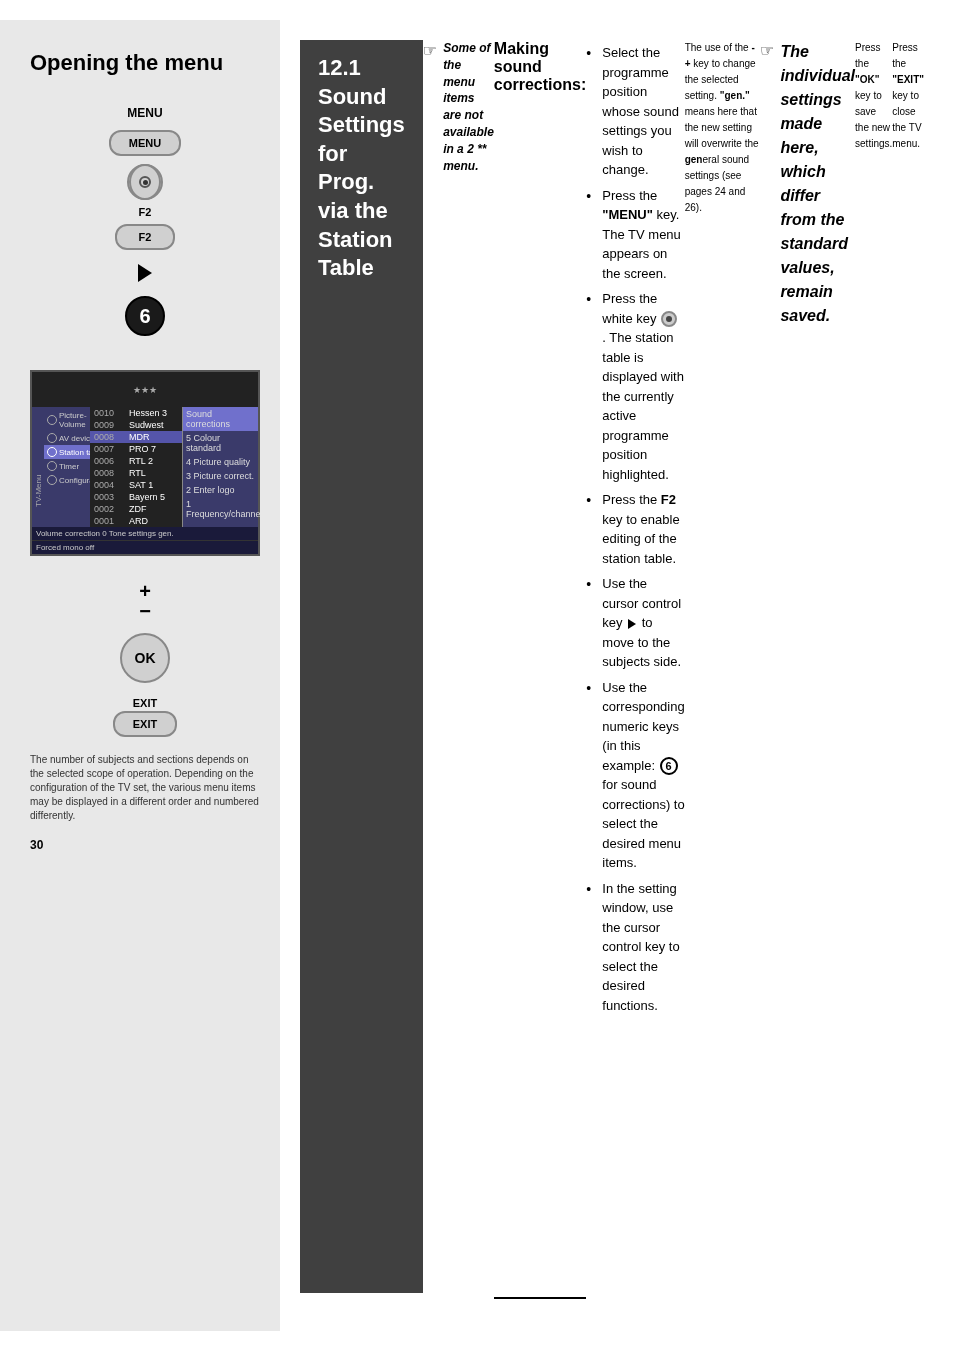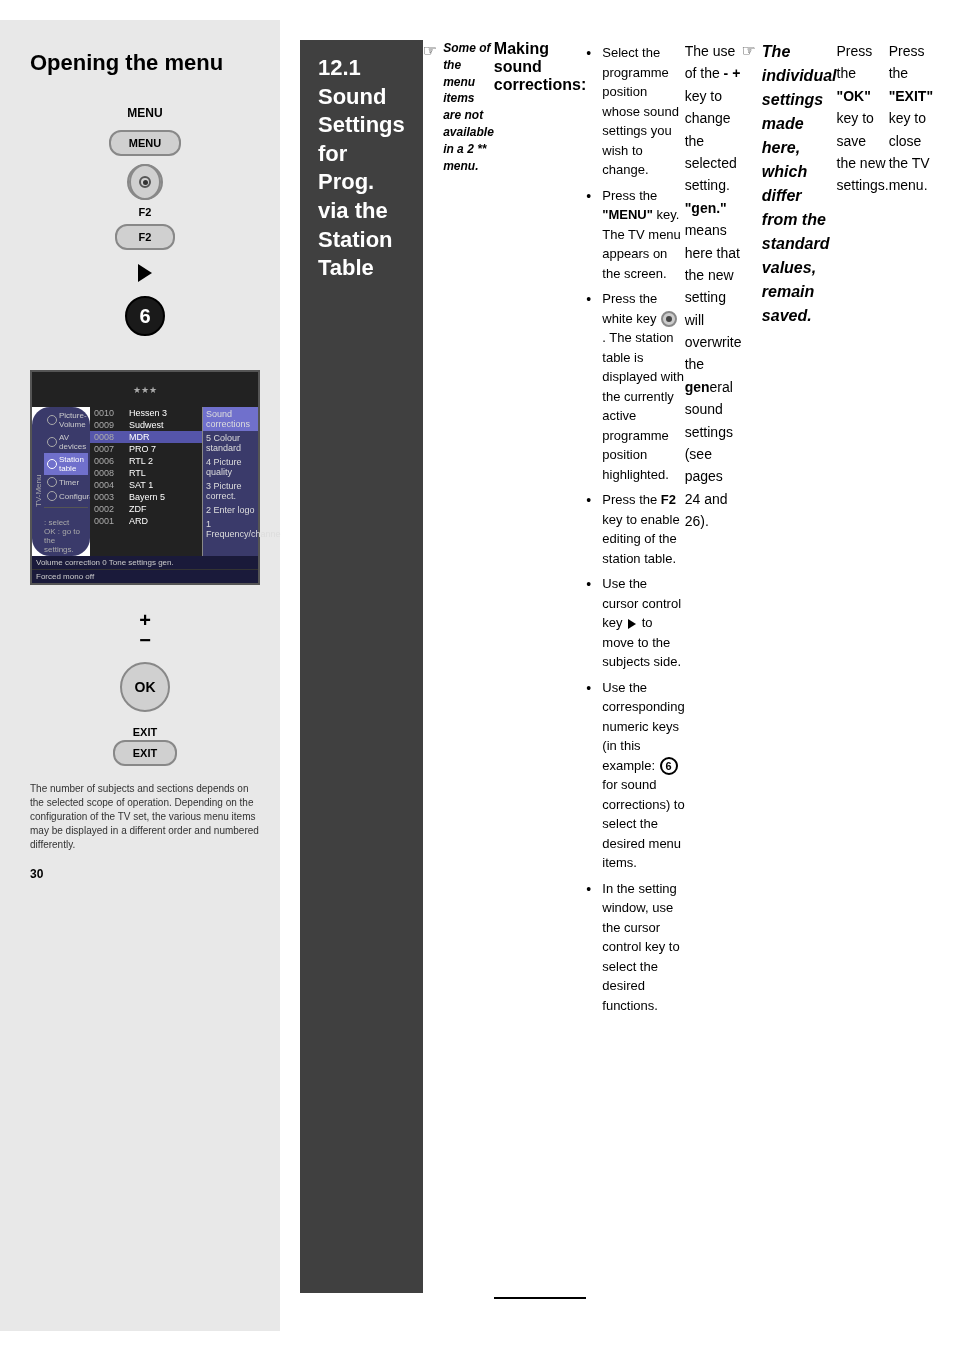--- a/index.html
+++ b/index.html
@@ -138,22 +138,21 @@
       width: 100%;
     }
 
     .tv-menu-sidebar {
       width: 58px;
       background: #3a3a6a;
       color: #fff;
       font-size: 9px;
       padding: 2px;
       display: flex;
-      flex-direction: column;
-      border-radius: 18px;
+      flex-direction: row;
     }
 
     .tv-menu-sidebar .menu-item {
       padding: 2px 3px;
       font-size: 9px;
       color: #ccc;
       display: flex;
       align-items: center;
       gap: 2px;
     }
@@ -192,21 +191,21 @@
     .tv-channel-item .ch-num {
       color: #aaa;
       width: 32px;
     }
 
     .tv-channel-item .ch-name {
       color: #fff;
     }
 
     .tv-submenu {
-      width: 56px;
+      width: 76px;
       background: #3a3a6a;
       color: #fff;
       font-size: 9px;
       border-left: 1px solid #888;
     }
 
     .tv-submenu-item {
       padding: 2px 3px;
       color: #ddd;
       font-size: 9px;
@@ -403,21 +402,21 @@
     }
 
     .target-dot {
       width: 6px;
       height: 6px;
       border-radius: 50%;
       background: #444;
     }
 
     .body-text {
-      font-size: 14px;
+      font-size: 10px;
       line-height: 1.6;
       margin-bottom: 14px;
     }
 
     .italic-note {
       display: flex;
       align-items: flex-start;
       gap: 6px;
       margin-bottom: 14px;
     }

